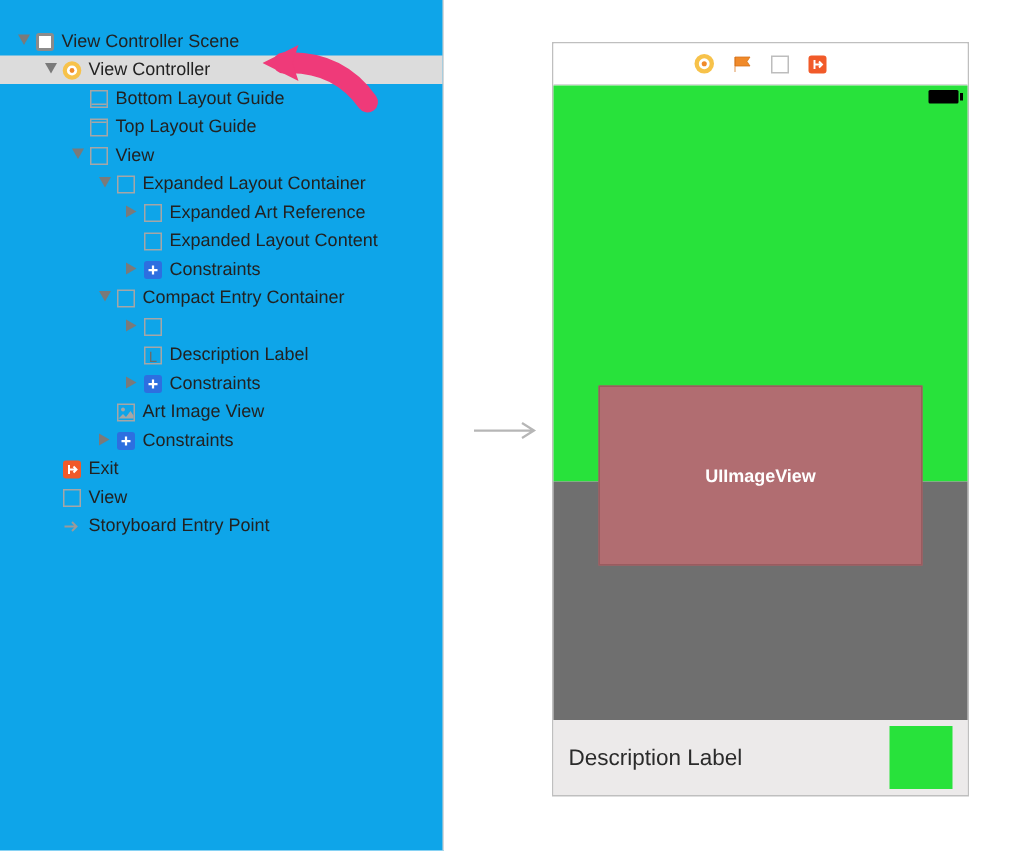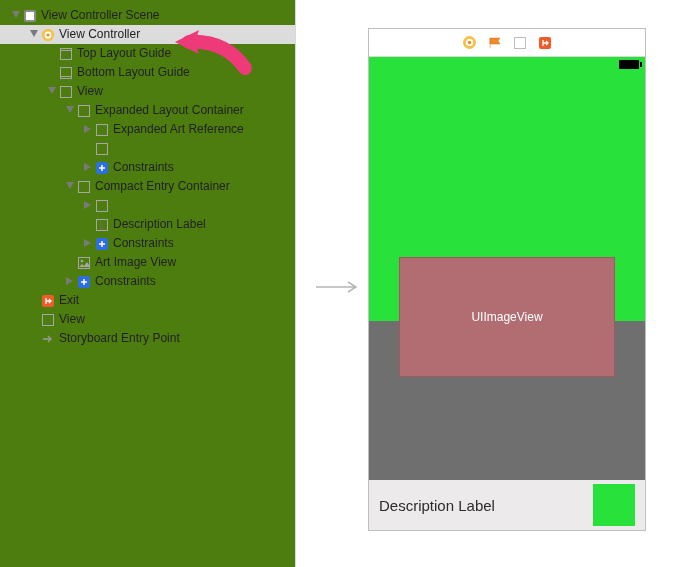--- a/index.html
+++ b/index.html
@@ -11,23 +11,23 @@
     height: 567px;
     background: #fff;
     position: relative;
     overflow: hidden;
   }
   .outline-panel {
     position: absolute;
     left: 0; top: 0;
     width: 296px;
     height: 567px;
-    background: #4d7c0f;
+    background: #0ea5e9;
     border-right: 1px solid #d8d8d8;
-    padding-top: 6px;
+    padding-top: 18px;
   }
   .tree-row {
     display: flex;
     align-items: center;
     height: 19px;
     padding-left: 8px;
     white-space: nowrap;
     cursor: default;
   }
   .tree-row.selected {
@@ -116,21 +116,21 @@
     position: absolute;
     left: 30px; right: 30px;
     top: 200px;
     height: 120px;
     background: #b16d71;
     border: 1px solid #9a5b5f;
     display: flex;
     align-items: center;
     justify-content: center;
     color: #fff;
-    font-weight: 400;
+    font-weight: 700;
     font-size: 12px;
     z-index: 2;
   }
   .gray-region {
     background: #6f6f6f;
     height: 159px;
     position: relative;
   }
   .bottom-bar {
     background: #eceaea;
@@ -196,36 +196,36 @@
     </span>
     <span class="node-label">View Controller</span>
   </div>
 
   <div class="tree-row">
     <span class="indent" style="width:40px"></span>
     <span class="disc none"></span>
     <span class="node-icon">
       <svg width="14" height="14">
           <rect x="1.5" y="1.5" width="11" height="11" fill="none" stroke="#a6a6a6"></rect>
+          <line x1="2" y1="10.5" x2="12" y2="10.5" stroke="#a6a6a6"></line>
+        </svg>
+    </span>
+    <span class="node-label">Bottom Layout Guide</span>
+  </div>
+
+  <div class="tree-row">
+    <span class="indent" style="width:40px"></span>
+    <span class="disc none"></span>
+    <span class="node-icon">
+      <svg width="14" height="14">
+          <rect x="1.5" y="1.5" width="11" height="11" fill="none" stroke="#a6a6a6"></rect>
           <line x1="2" y1="3.5" x2="12" y2="3.5" stroke="#a6a6a6"></line>
         </svg>
     </span>
     <span class="node-label">Top Layout Guide</span>
-  </div>
-
-  <div class="tree-row">
-    <span class="indent" style="width:40px"></span>
-    <span class="disc none"></span>
-    <span class="node-icon">
-      <svg width="14" height="14">
-          <rect x="1.5" y="1.5" width="11" height="11" fill="none" stroke="#a6a6a6"></rect>
-          <line x1="2" y1="10.5" x2="12" y2="10.5" stroke="#a6a6a6"></line>
-        </svg>
-    </span>
-    <span class="node-label">Bottom Layout Guide</span>
   </div>
 
   <div class="tree-row">
     <span class="indent" style="width:40px"></span>
     <span class="disc"></span>
     <span class="node-icon">
       <svg width="14" height="14">
           <rect x="1.5" y="1.5" width="11" height="11" fill="none" stroke="#a6a6a6"></rect>
         </svg>
     </span>
@@ -255,20 +255,21 @@
   </div>
 
   <div class="tree-row">
     <span class="indent" style="width:76px"></span>
     <span class="disc none"></span>
     <span class="node-icon">
       <svg width="14" height="14">
           <rect x="1.5" y="1.5" width="11" height="11" fill="none" stroke="#a6a6a6"></rect>
         </svg>
     </span>
+    <span class="node-label">Expanded Layout Content</span>
   </div>
 
   <div class="tree-row">
     <span class="indent" style="width:76px"></span>
     <span class="disc closed"></span>
     <span class="node-icon">
       <svg width="14" height="14">
           <rect x="1" y="1" width="12" height="12" rx="2" fill="#2d6fe0"></rect>
           <path d="M4 7h6M7 4v6" stroke="#fff" stroke-width="1.5"></path>
         </svg>

